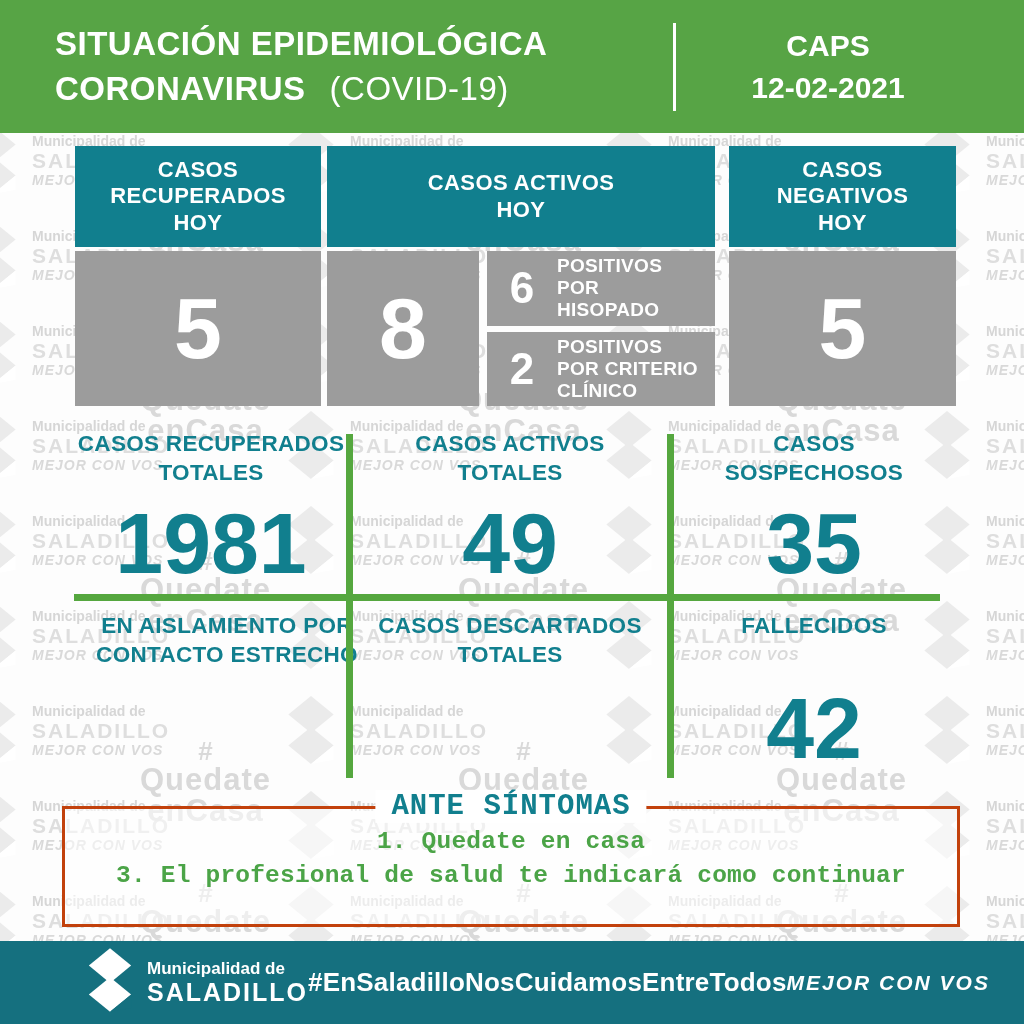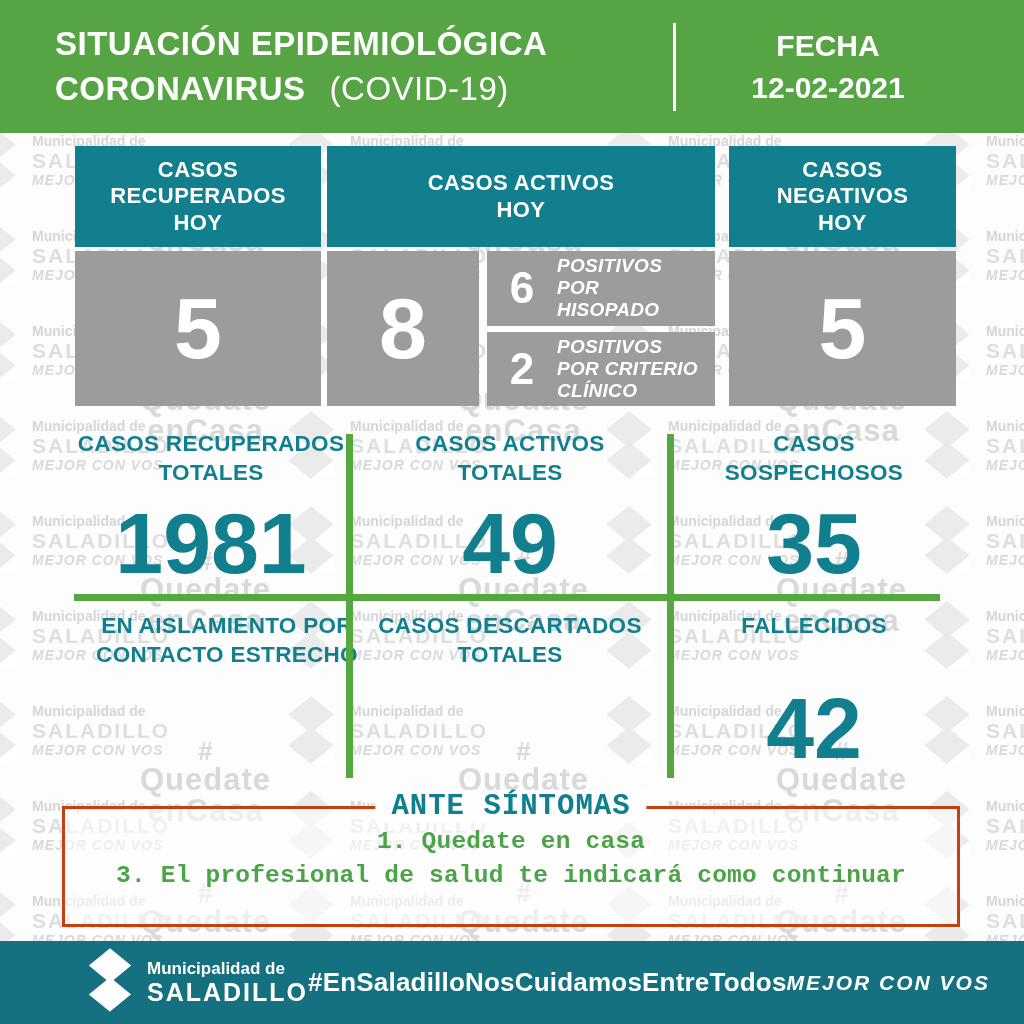--- a/index.html
+++ b/index.html
@@ -41,21 +41,21 @@
   .card-body { margin-top:4px; height:155px; background:#9c9c9c; color:#fff;
                display:flex; align-items:center; justify-content:center;
                font-size:86px; font-weight:bold; }
   .card2-body { margin-top:4px; height:155px; display:flex; gap:8px; }
   .card2-big { width:152px; background:#9c9c9c; color:#fff; display:flex;
                align-items:center; justify-content:center; font-size:86px; font-weight:bold; }
   .breakdown { flex:1; display:flex; flex-direction:column; gap:6px; }
   .bd-row { background:#9c9c9c; flex:1; display:flex; align-items:center; color:#fff; }
   .bd-num { width:70px; text-align:center; font-size:44px; font-weight:bold; flex:none; }
   .bd-label { font-size:19px; font-weight:bold; line-height:1.15; text-align:left;
-              white-space:pre-line; letter-spacing:0.3px;font-style:italic; }
+              white-space:pre-line; letter-spacing:0.3px; }
 
   
   .tcell { position:absolute; text-align:center; z-index:1; }
   .tc-1 { left:75px;  top:430px; width:272px; }
   .tc-2 { left:357px; top:430px; width:306px; }
   .tc-3 { left:678px; top:430px; width:272px; }
   .tc-4 { left:91px;  top:612px; width:272px; }
   .tc-5 { left:357px; top:612px; width:306px; }
   .tc-6 { left:678px; top:612px; width:272px; }
   .tlabel { color:#117f8e; font-weight:bold; font-size:22.5px; line-height:1.28;
@@ -603,21 +603,21 @@
       </div>
     </div>
 
   <header class="topbar">
     <div class="main-title">
       <div>SITUACIÓN EPIDEMIOLÓGICA</div>
       <div><span>CORONAVIRUS</span><span class="covid-light">(COVID-19)</span></div>
     </div>
     <div class="top-vline"></div>
     <div class="date-block">
-      <div>FECHA</div>
+      <div>CAPS</div>
       <div>12-02-2021</div>
     </div>
   </header>
 
   <section class="cards">
     <div class="card card-1">
       <div class="card-header">CASOS
 RECUPERADOS
 HOY</div>
       <div class="card-body">5</div>

